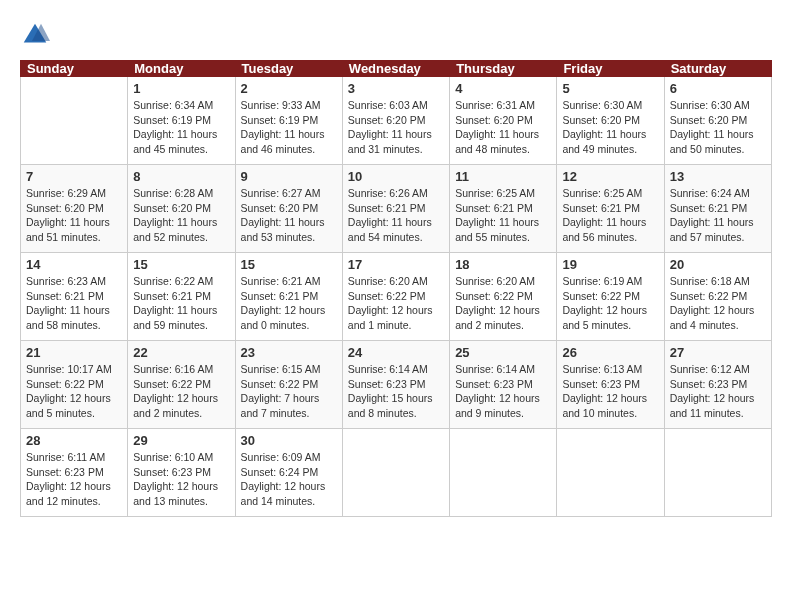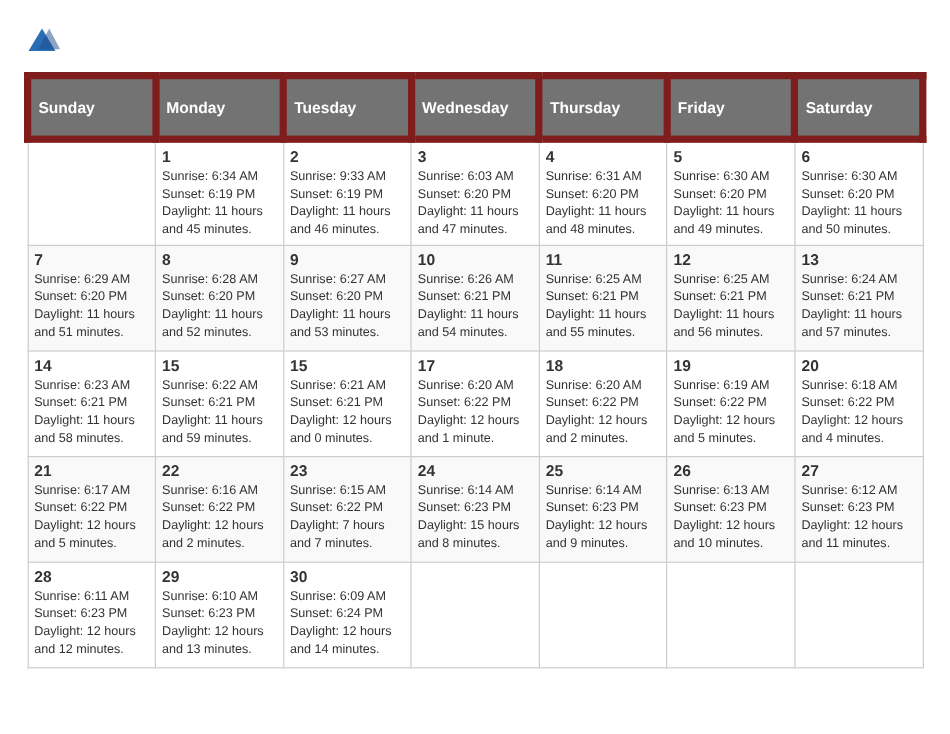--- a/index.html
+++ b/index.html
@@ -43,26 +43,26 @@
     .subtitle {
       font-size: 16px;
       color: #555;
     }
     table {
       width: 100%;
       border-collapse: collapse;
       table-layout: fixed;
     }
     thead tr th {
-      background-color: #737373;
+      background-color: #7f1d1d;
       color: #fff;
       text-align: left;
-      padding: 16px 6px;
+      padding: 0 6px;
       font-size: 13px;
-      border: 6px solid #7f1d1d;
+      border: 1px solid #7f1d1d;
     }
     tbody tr td {
       border: 1px solid #ccc;
       vertical-align: top;
       padding: 4px 5px;
       font-size: 10.5px;
       color: #333;
       height: 88px;
     }
     tbody tr td .day-num {
@@ -126,21 +126,21 @@
         <td>
           <span class="day-num">2</span>
           <span class="cell-line">Sunrise: 9:33 AM</span>
           <span class="cell-line">Sunset: 6:19 PM</span>
           <span class="cell-line">Daylight: 11 hours and 46 minutes.</span>
         </td>
         <td>
           <span class="day-num">3</span>
           <span class="cell-line">Sunrise: 6:03 AM</span>
           <span class="cell-line">Sunset: 6:20 PM</span>
-          <span class="cell-line">Daylight: 11 hours and 47 minutes.</span>
+          <span class="cell-line">Daylight: 11 hours and 31 minutes.</span>
         </td>
         <td>
           <span class="day-num">4</span>
           <span class="cell-line">Sunrise: 6:31 AM</span>
           <span class="cell-line">Sunset: 6:20 PM</span>
           <span class="cell-line">Daylight: 11 hours and 48 minutes.</span>
         </td>
         <td>
           <span class="day-num">5</span>
           <span class="cell-line">Sunrise: 6:30 AM</span>
@@ -238,21 +238,21 @@
         <td>
           <span class="day-num">20</span>
           <span class="cell-line">Sunrise: 6:18 AM</span>
           <span class="cell-line">Sunset: 6:22 PM</span>
           <span class="cell-line">Daylight: 12 hours and 4 minutes.</span>
         </td>
       </tr>
       <tr>
         <td>
           <span class="day-num">21</span>
-          <span class="cell-line">Sunrise: 6:17 AM</span>
+          <span class="cell-line">Sunrise: 10:17 AM</span>
           <span class="cell-line">Sunset: 6:22 PM</span>
           <span class="cell-line">Daylight: 12 hours and 5 minutes.</span>
         </td>
         <td>
           <span class="day-num">22</span>
           <span class="cell-line">Sunrise: 6:16 AM</span>
           <span class="cell-line">Sunset: 6:22 PM</span>
           <span class="cell-line">Daylight: 12 hours and 2 minutes.</span>
         </td>
         <td>

